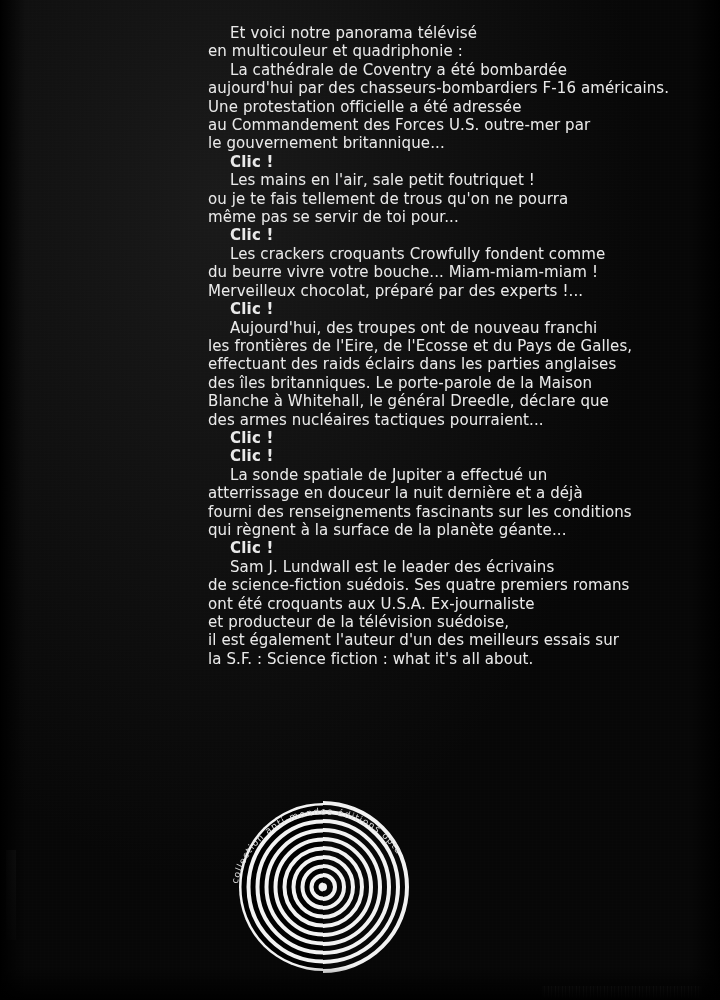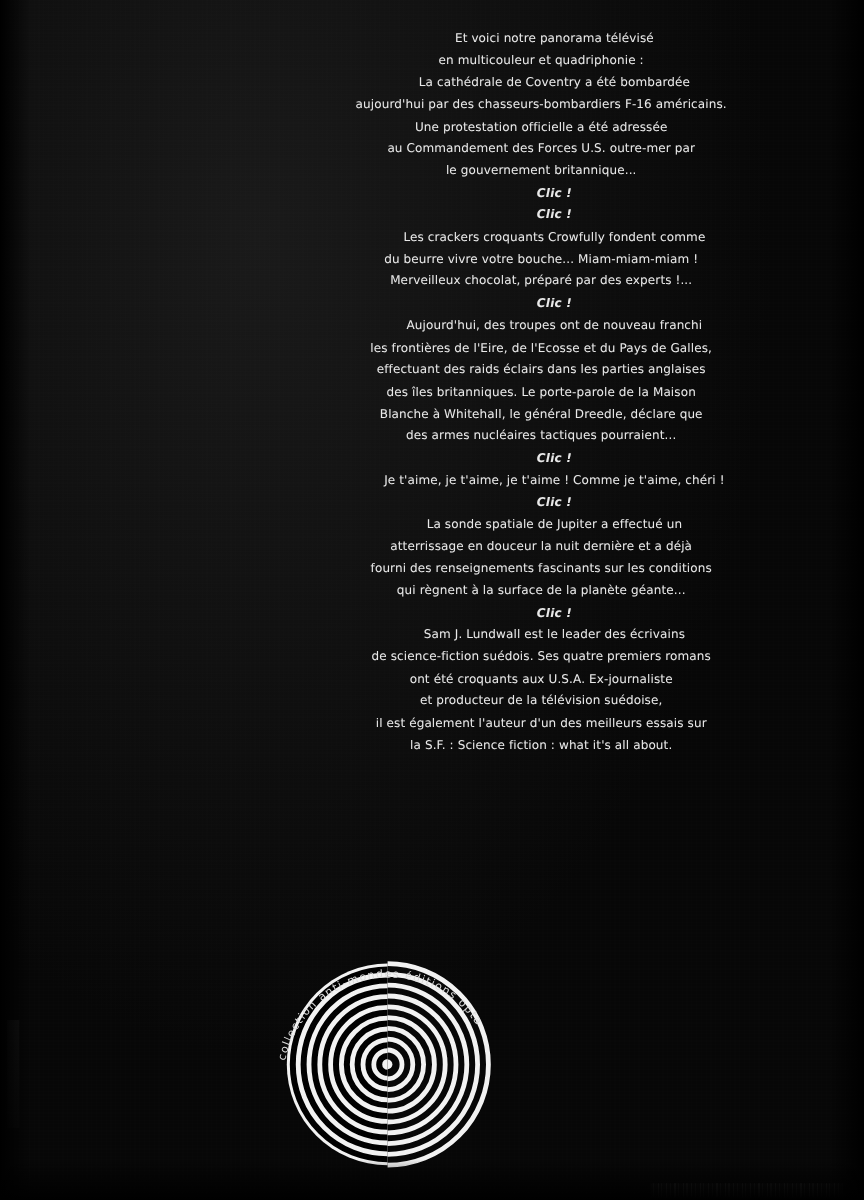--- a/index.html
+++ b/index.html
@@ -50,39 +50,37 @@
     height: 34px;
     background: linear-gradient(0deg, #000 0%, rgba(0,0,0,0) 100%);
   }
 
   .blurb {
     position: absolute;
     left: 208px;
     top: 24px;
     width: 486px;
     color: #e9e9e9;
-    font-size: 10px;
+    font-size: 15px;
     line-height: 18.4px;
     letter-spacing: .1px;
     text-shadow: 0 0 1px rgba(255,255,255,.12);
-    text-align: center;
   }
   .blurb p {
     margin: 0;
     white-space: pre-line;
   }
   .blurb p.indent {
     text-indent: 22px;
   }
   .clic {
     margin: 0;
     font-weight: bold;
     text-indent: 22px;
     letter-spacing: .2px;
-    font-style: italic;
   }
 
   
   .logo-wrap {
     position: absolute;
     left: 218px;
     top: 762px;
     width: 210px;
     height: 212px;
   }
@@ -122,33 +120,35 @@
 
   <div class="blurb">
     <p class="indent">Et voici notre panorama télévisé
 en multicouleur et quadriphonie :</p>
     <p class="indent">La cathédrale de Coventry a été bombardée
 aujourd'hui par des chasseurs-bombardiers F-16 américains.
 Une protestation officielle a été adressée
 au Commandement des Forces U.S. outre-mer par
 le gouvernement britannique...</p>
     <p class="clic">Clic !</p>
+    <p class="indent">Les mains en l'air, sale petit foutriquet !
+ou je te fais tellement de trous qu'on ne pourra
+même pas se servir de toi pour...</p>
     <p class="clic">Clic !</p>
     <p class="indent">Les crackers croquants Crowfully fondent comme
 du beurre vivre votre bouche... Miam-miam-miam !
 Merveilleux chocolat, préparé par des experts !...</p>
     <p class="clic">Clic !</p>
     <p class="indent">Aujourd'hui, des troupes ont de nouveau franchi
 les frontières de l'Eire, de l'Ecosse et du Pays de Galles,
 effectuant des raids éclairs dans les parties anglaises
 des îles britanniques. Le porte-parole de la Maison
 Blanche à Whitehall, le général Dreedle, déclare que
 des armes nucléaires tactiques pourraient...</p>
     <p class="clic">Clic !</p>
-    <p class="indent">Je t'aime, je t'aime, je t'aime ! Comme je t'aime, chéri !</p>
     <p class="clic">Clic !</p>
     <p class="indent">La sonde spatiale de Jupiter a effectué un
 atterrissage en douceur la nuit dernière et a déjà
 fourni des renseignements fascinants sur les conditions
 qui règnent à la surface de la planète géante...</p>
     <p class="clic">Clic !</p>
     <p class="indent">Sam J. Lundwall est le leader des écrivains
 de science-fiction suédois. Ses quatre premiers romans
 ont été croquants aux U.S.A. Ex-journaliste
 et producteur de la télévision suédoise,

